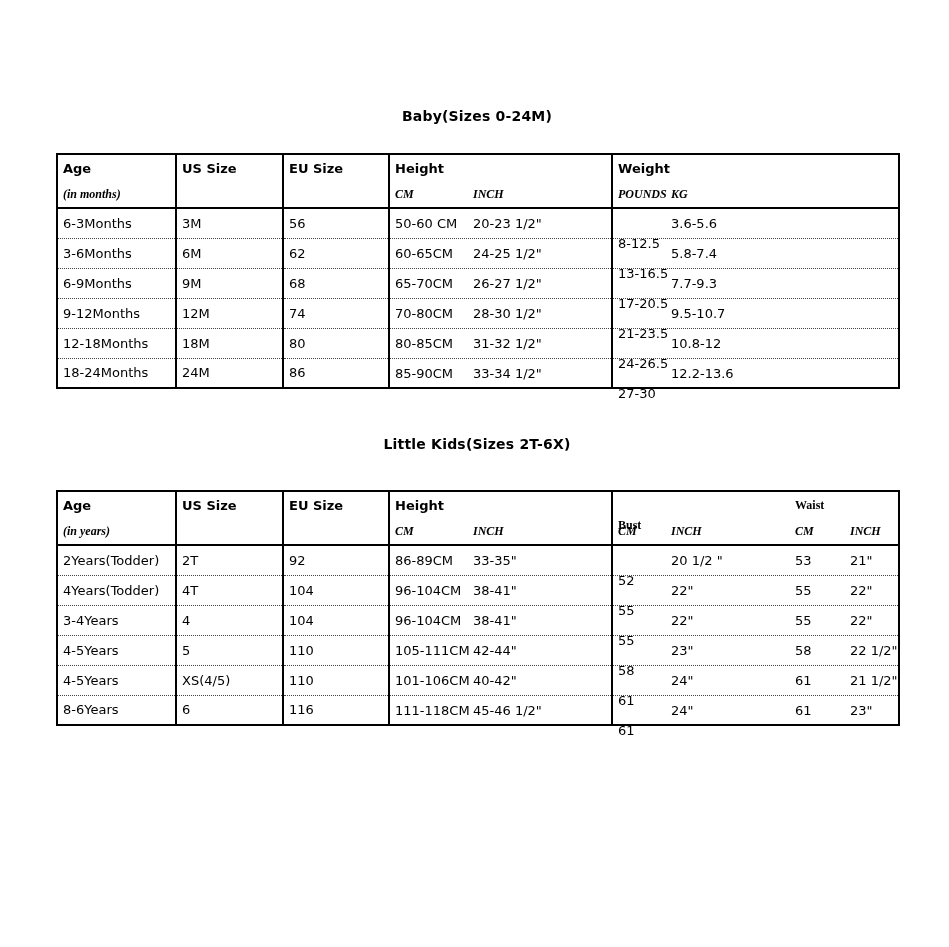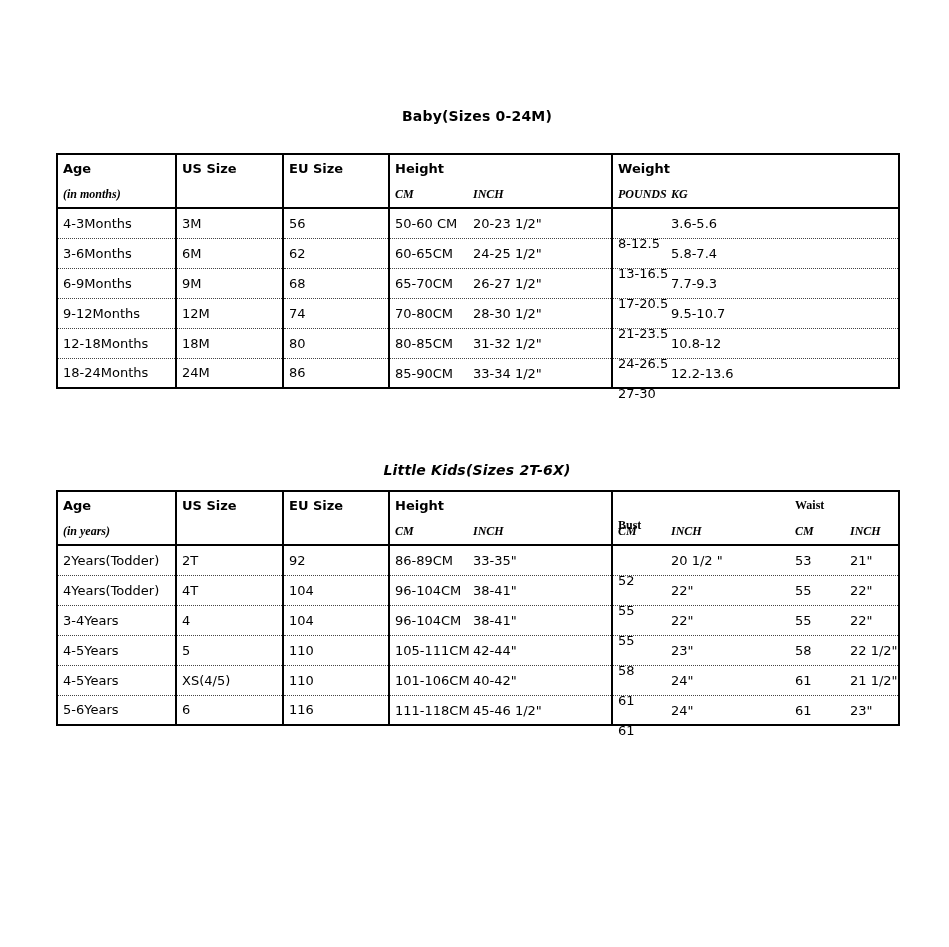--- a/index.html
+++ b/index.html
@@ -18,21 +18,21 @@
   .chart-title {
     position: absolute;
     left: 56px;
     width: 842px;
     text-align: center;
     font-size: 14px;
     font-weight: bold;
     letter-spacing: 0.2px;
   }
   #title-0 { top: 108px; }
-  #title-1 { top: 462px; font-style: italic; }
+  #title-1 { top: 436px; }
 
   table.size-table {
     position: absolute;
     left: 56px;
     width: 842px;
     table-layout: fixed;
     border-collapse: collapse;
     border: 2px solid #000000;
     background: #ffffff;
   }
@@ -131,21 +131,21 @@
             <div class="l2">
               <span class="abs sub-label ps-g0">POUNDS</span>
               <span class="abs sub-label ps-g1">KG</span>
             </div>
           </div>
         </th>
       </tr>
     </thead>
     <tbody>
         <tr>
-          <td class="plain">4-3Months</td>
+          <td class="plain">6-3Months</td>
           <td class="plain">3M</td>
           <td class="plain">56</td>
           <td class="multi">
             <span class="abs ps-h0">50-60 CM</span>
             <span class="abs ps-h1">20-23 1/2"</span>
           </td>
           <td class="multi">
             <span class="abs ps-g0">8-12.5</span>
             <span class="abs ps-g1">3.6-5.6</span>
           </td>
@@ -345,21 +345,21 @@
             <span class="abs ps-h1">40-42"</span>
           </td>
           <td class="multi">
             <span class="abs ps-g0">61</span>
             <span class="abs ps-g1">24"</span>
             <span class="abs ps-g2">61</span>
             <span class="abs ps-g3">21 1/2"</span>
           </td>
         </tr>
         <tr>
-          <td class="plain">5-6Years</td>
+          <td class="plain">8-6Years</td>
           <td class="plain">6</td>
           <td class="plain">116</td>
           <td class="multi">
             <span class="abs ps-h0">111-118CM</span>
             <span class="abs ps-h1">45-46 1/2"</span>
           </td>
           <td class="multi">
             <span class="abs ps-g0">61</span>
             <span class="abs ps-g1">24"</span>
             <span class="abs ps-g2">61</span>

